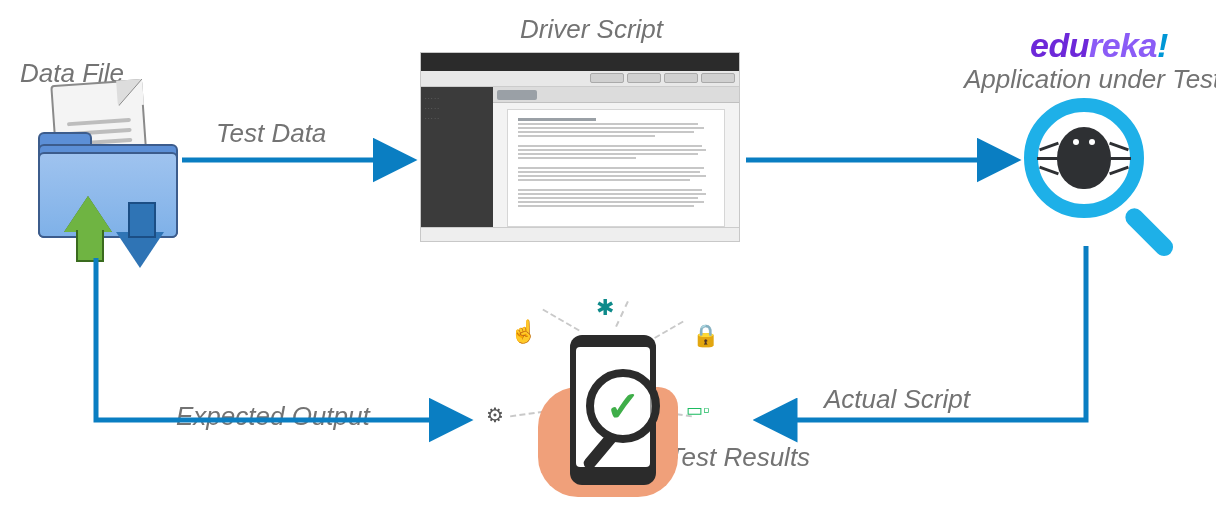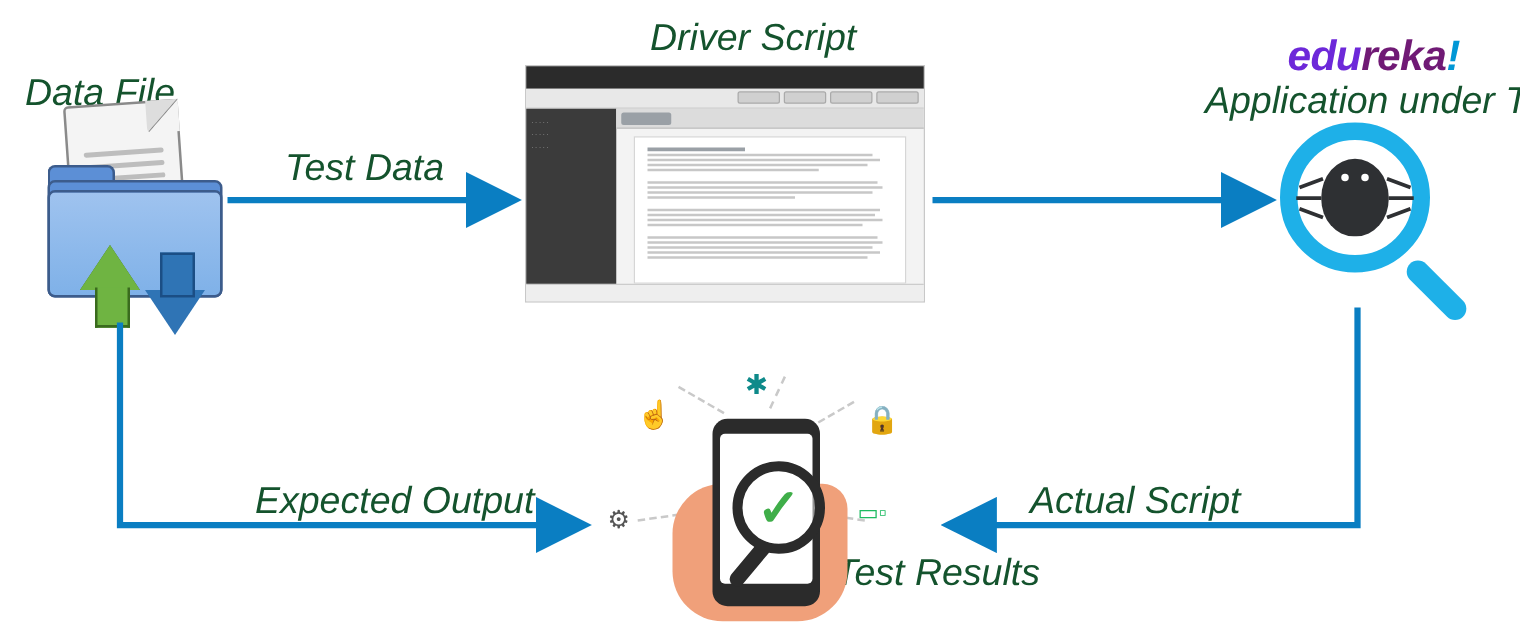--- a/index.html
+++ b/index.html
@@ -6,37 +6,37 @@
   body {
     width: 1216px;
     height: 507px;
     position: relative;
     font-family: "Trebuchet MS", "Lucida Sans", Arial, sans-serif;
     background: #fff;
     overflow: hidden;
   }
   .label {
     position: absolute;
-    font-size: 30px;
+    font-size: 26px;
     font-weight: 400;
-    color: #14532d;
+    color: #737373;
     font-style: italic;
     white-space: nowrap;
   }
   .brand {
     position: absolute;
     top: 26px;
     left: 1030px;
     font-size: 34px;
     font-style: italic;
     font-weight: 700;
     letter-spacing: -0.5px;
   }
   .brand .edu { color: #6d28d9; }
-  .brand .reka { color: #701a75; }
+  .brand .reka { color: #8b5cf6; }
   .brand .bang { color: #0097d6; }
 
   
   .datafile {
     position: absolute;
     left: 20px; top: 82px;
     width: 170px; height: 170px;
   }
   .paper {
     position: absolute;
@@ -220,22 +220,22 @@
 
 <div class="brand">
   <span class="edu">edu</span><span class="reka">reka</span><span class="bang">!</span>
 </div>
 
 <div class="label" style="left:20px; top:58px;text-align:center;">Data File</div>
 <div class="label" style="left:520px; top:14px;">Driver Script</div>
 <div class="label" style="left:964px; top:64px;">Application under Test</div>
 <div class="label" style="left:668px; top:442px;">Test Results</div>
 
-<div class="label" style="left:228px; top:118px;font-style:italic;">Test Data</div>
-<div class="label" style="left:176px; top:384px;margin-left:28px;">Expected Output</div>
+<div class="label" style="left:216px; top:118px;font-style:italic;">Test Data</div>
+<div class="label" style="left:176px; top:401px;">Expected Output</div>
 <div class="label" style="left:824px; top:384px;">Actual Script</div>
 
 <div class="datafile">
   <div class="paper">
     <div class="line" style="top:36px;"></div>
     <div class="line" style="top:46px;"></div>
     <div class="line" style="top:56px;"></div>
     <div class="line" style="top:66px;"></div>
     <div class="line" style="top:76px; width:50%;"></div>
   </div>

